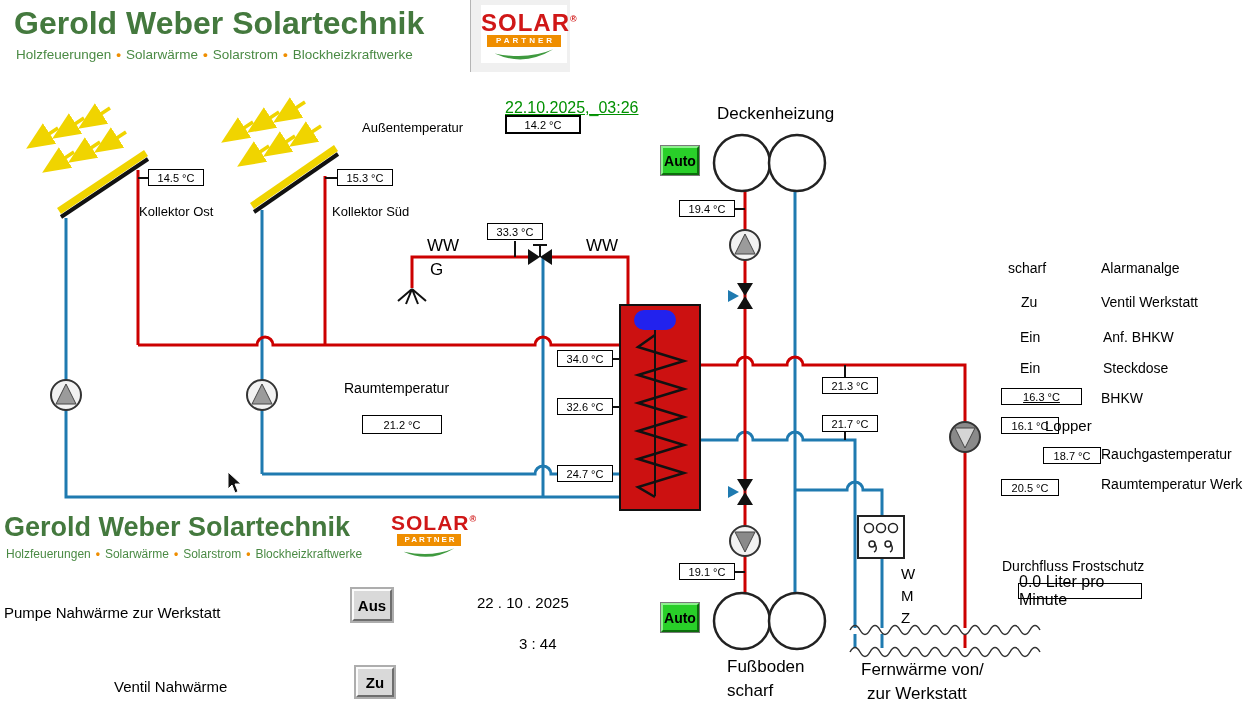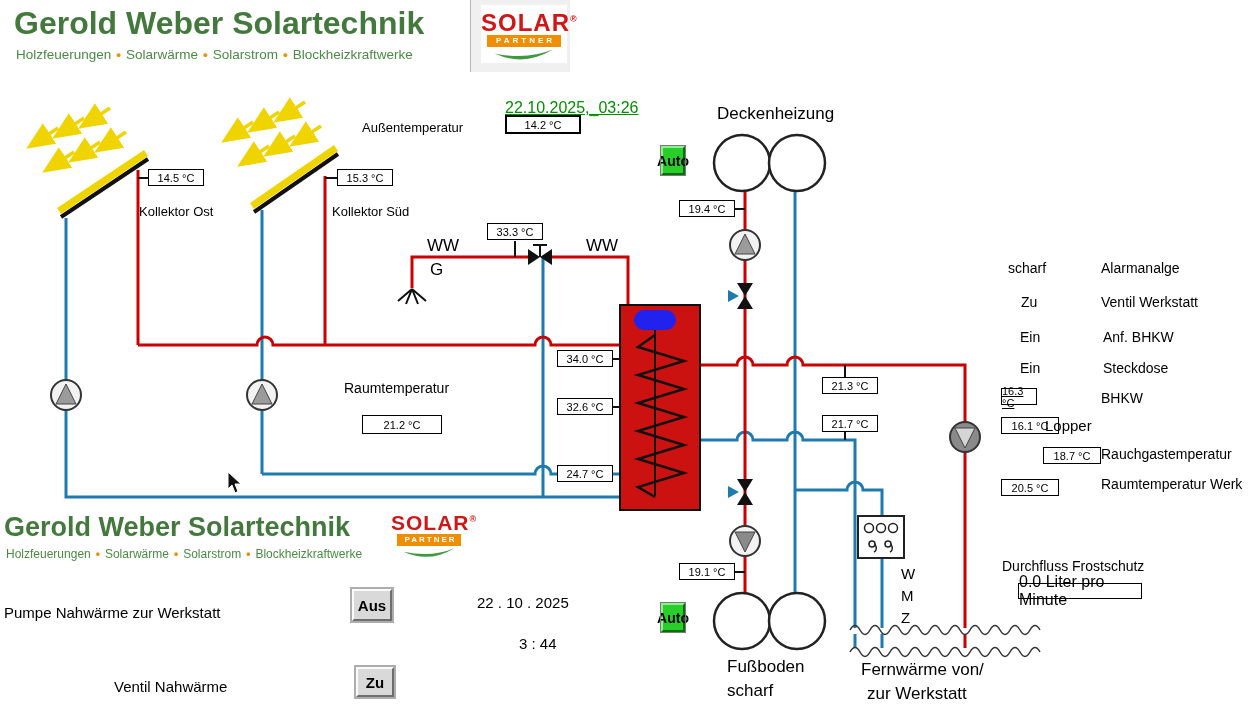--- a/index.html
+++ b/index.html
@@ -5,21 +5,21 @@
   html,body{margin:0;padding:0;background:#fff;}
   #app{position:relative;width:1255px;height:705px;background:#fff;overflow:hidden;
        font-family:"Liberation Sans", sans-serif;color:#000;}
   svg.diagram{position:absolute;left:0;top:0;z-index:1;}
   .lbl{position:absolute;z-index:3;white-space:nowrap;}.f13{font-size:13px}.f14{font-size:14px}.f15{font-size:15px}.f17{font-size:17px}
   .vbox{position:absolute;z-index:3;background:#fff;border:1px solid #000;height:17px;
         font-size:11px;display:flex;align-items:center;justify-content:center;box-sizing:border-box;}
   .vbox.big{height:19px;border-width:2px;}
   .vbox.room{height:19px;}
   .vbox.flow{height:16px;font-size:16px;}
-  .btn-auto{position:absolute;z-index:4;width:24px;height:29px;background:#29cf29;
+  .btn-auto{position:absolute;z-index:4;width:38px;height:29px;background:#29cf29;
         border:2px solid;border-color:#8ef08e #0b6e0b #0b6e0b #8ef08e;outline:1px solid #7a7a7a;
         font-family:inherit;font-weight:bold;font-size:14px;color:#000;padding:0;
         display:flex;align-items:center;justify-content:center;cursor:pointer;}
   .btn-gray{position:absolute;z-index:4;background:#d9d9d9;border:2px solid;
         border-color:#fbfbfb #6e6e6e #6e6e6e #fbfbfb;box-shadow:0 0 0 2px #adadad;
         font-family:inherit;font-weight:bold;font-size:15px;color:#000;padding:0;
         display:flex;align-items:center;justify-content:center;cursor:pointer;}
   .brand-title{position:absolute;z-index:3;font-weight:bold;color:#44793e;white-space:nowrap;}
   .brand-sub{position:absolute;z-index:3;color:#4a8a44;white-space:nowrap;}
   .brand-sub .dot{color:#ef8e00;font-weight:bold;margin:0 5px;}
@@ -225,21 +225,21 @@
 
   <div class="lbl f14" style="left:1008px;top:260px;">scharf</div>
   <div class="lbl f14" style="left:1101px;top:260px;">Alarmanalge</div>
   <div class="lbl f14" style="left:1021px;top:294px;">Zu</div>
   <div class="lbl f14" style="left:1101px;top:294px;">Ventil Werkstatt</div>
   <div class="lbl f14" style="left:1020px;top:329px;">Ein</div>
   <div class="lbl f14" style="left:1103px;top:329px;">Anf. BHKW</div>
   <div class="lbl f14" style="left:1020px;top:360px;">Ein</div>
   <div class="lbl f14" style="left:1103px;top:360px;">Steckdose</div>
 
-  <div class="vbox" style="left:1001px;top:388px;width:36px;text-decoration:underline;">16.3 °C</div>
+  <div class="vbox" style="left:1001px;top:388px;width:81px;text-decoration:underline;">16.3 °C</div>
   <div class="lbl f14" style="left:1101px;top:390px;">BHKW</div>
   <div class="vbox" style="left:1001px;top:417px;width:58px;">16.1 °C</div>
   <div class="lbl f15" style="left:1045px;top:417px;">Lopper</div>
   <div class="vbox" style="left:1001px;top:447px;width:58px;margin-left:42px;">18.7 °C</div>
   <div class="lbl f14" style="left:1101px;top:446px;">Rauchgastemperatur</div>
   <div class="vbox" style="left:1001px;top:479px;width:58px;">20.5 °C</div>
   <div class="lbl f14" style="left:1101px;top:476px;">Raumtemperatur Werk</div>
 
   <div class="lbl f15" style="left:901px;top:565px;">W</div>
   <div class="lbl f15" style="left:901px;top:587px;">M</div>

